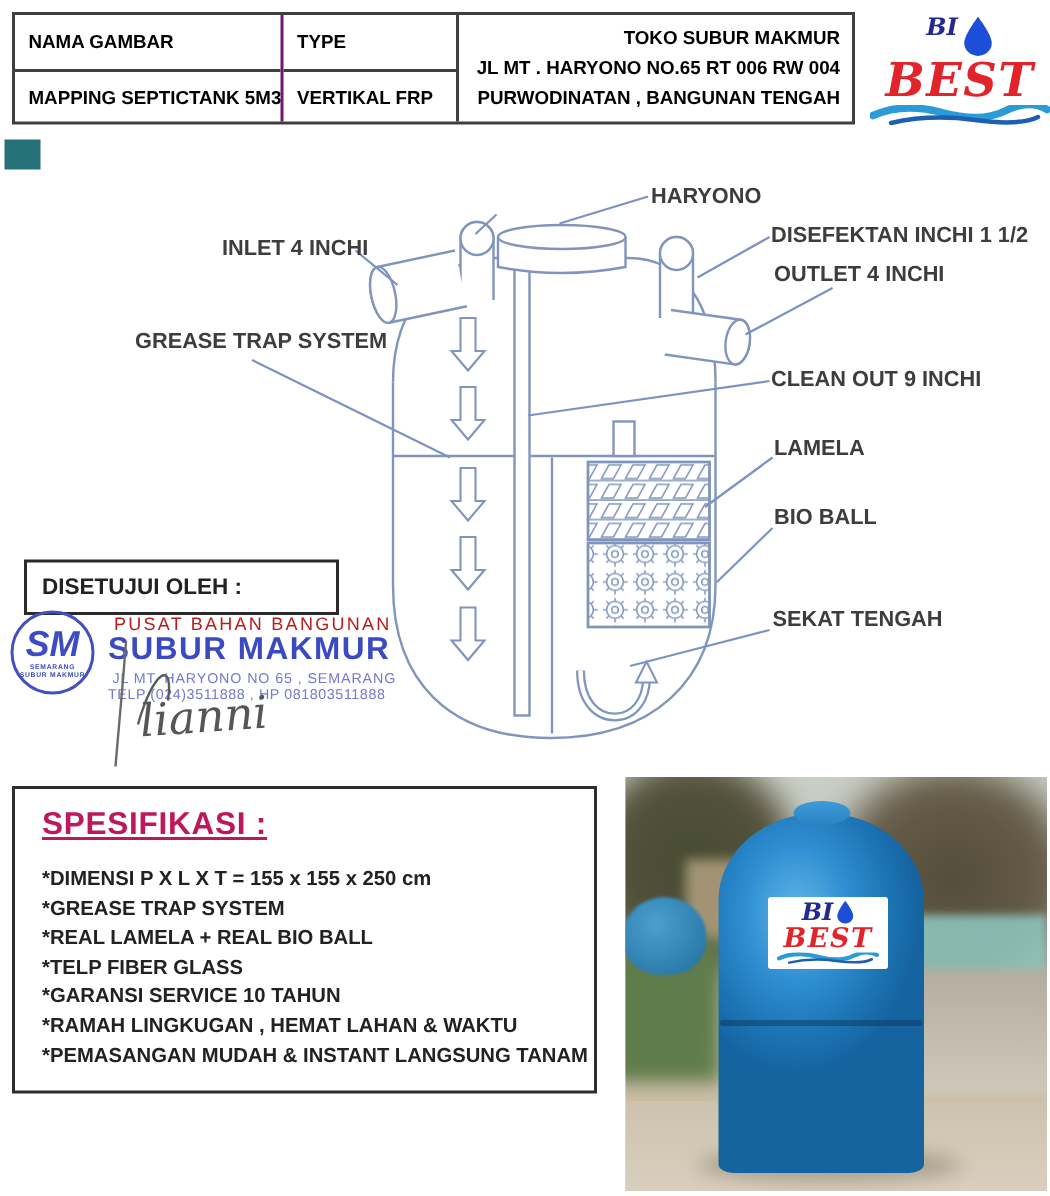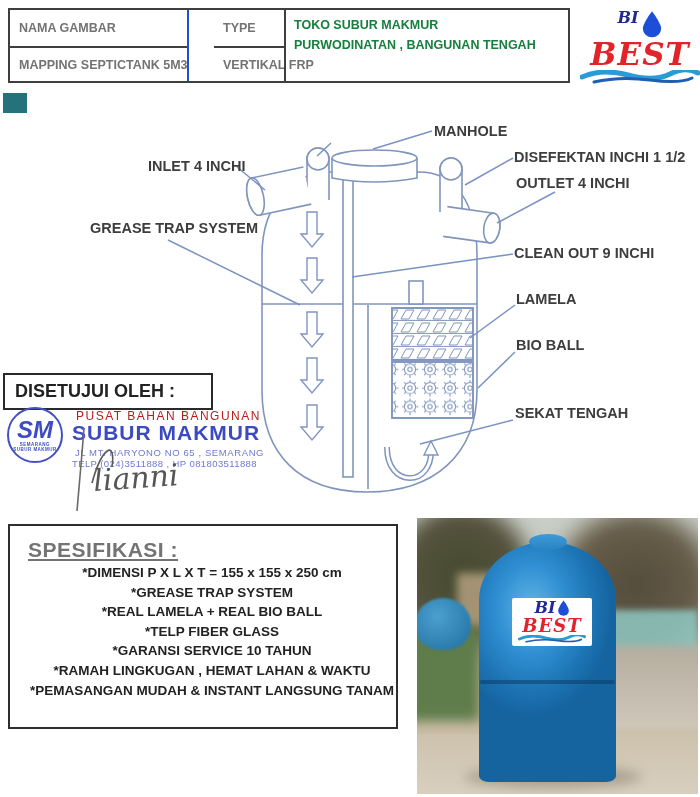--- a/index.html
+++ b/index.html
@@ -4,59 +4,59 @@
 <style>
   html,body{margin:0;padding:0;background:#fff;}
   #page{position:relative;width:700px;height:797px;background:#fff;overflow:hidden;
         font-family:"Liberation Sans",sans-serif;}
 
   
   .htable{position:absolute;left:8px;top:8px;width:562px;height:75px;
           border:2px solid #3f3f3f;box-sizing:border-box;display:flex;}
   .hcol{box-sizing:border-box;display:flex;flex-direction:column;}
   .hcol1{width:177px;}
-  .hcol2{width:97px;border-left:2px solid #1d4ed8;padding-left:25px;}
+  .hcol2{width:117px;border-left:2px solid #701a75;}
   .hcol3{flex:1;border-left:2px solid #3f3f3f;padding:5px 8px;}
   .hcell{box-sizing:border-box;height:36px;display:flex;align-items:center;
-         padding:0 9px;font-weight:bold;font-size:12.5px;color:#737373;white-space:nowrap;}
+         padding:0 9px;font-weight:bold;font-size:12.5px;color:#000000;white-space:nowrap;}
   .hcell.bot{border-top:2px solid #3f3f3f;flex:1;}
-  .company-line{font-weight:bold;font-size:12.5px;color:#15803d;line-height:20px;white-space:nowrap;}
+  .company-line{font-weight:bold;font-size:12.5px;color:#000000;line-height:20px;white-space:nowrap;text-align:right;}
 
   
   .biobest{display:flex;flex-direction:column;align-items:center;line-height:1;font-style:italic;}
   .bb-row1{display:flex;align-items:flex-start;font-family:"DejaVu Serif",serif;font-weight:bold;}
   .bb-best{font-family:"DejaVu Serif",serif;font-weight:bold;font-size:31px;letter-spacing:1px;margin-top:1px;}
   .logo-main{position:absolute;left:580px;top:10px;width:120px;}
 
   
   .teal-square{position:absolute;left:3px;top:93px;width:24px;height:20px;}
 
   
   .lbl{position:absolute;font-size:14.5px;font-weight:600;color:#3d3d3d;white-space:nowrap;}
 
   
-  .approve-box{position:absolute;left:3px;top:373px;width:210px;height:37px;
+  .approve-box{position:absolute;left:16px;top:373px;width:210px;height:37px;
                border:2px solid #2a2a2a;box-sizing:border-box;display:flex;align-items:center;
-               padding-left:10px;font-weight:bold;font-size:18px;color:#222;}
+               padding-left:10px;font-weight:bold;font-size:15px;color:#222;}
   .stamp-circle{position:absolute;left:7px;top:407px;width:56px;height:56px;border-radius:50%;
                 border:2.5px solid #4350bf;box-sizing:border-box;color:#3d4cc4;
                 display:flex;flex-direction:column;align-items:center;justify-content:center;}
   .stamp-sm{font-size:24px;font-weight:bold;font-style:italic;line-height:1;}
   .stamp-tiny{font-size:4.5px;font-weight:bold;letter-spacing:.5px;line-height:5px;}
   .stamp-t1{position:absolute;left:76px;top:409px;font-size:12px;letter-spacing:1.5px;color:#b91c1c;}
   .stamp-t2{position:absolute;left:72px;top:421px;font-size:21px;font-weight:bold;letter-spacing:1px;color:#3b4ac2;white-space:nowrap;}
   .stamp-t3{position:absolute;left:75px;top:447px;font-size:9.5px;letter-spacing:.6px;color:#7079cf;white-space:nowrap;}
   .stamp-t4{position:absolute;left:72px;top:458px;font-size:9.5px;letter-spacing:.4px;color:#7079cf;white-space:nowrap;}
 
   
   .spec-box{position:absolute;left:8px;top:524px;width:390px;height:205px;
             border:2px solid #2e2e2e;box-sizing:border-box;padding:12px 0 0 18px;}
-  .spec-title{font-size:21px;font-weight:bold;color:#737373;text-decoration:underline;
-              letter-spacing:.5px;margin-bottom:1px;}
-  .spec-item{font-size:13.5px;font-weight:bold;color:#222;line-height:19.6px;white-space:nowrap;text-align:center;}
+  .spec-title{font-size:21px;font-weight:bold;color:#be185d;text-decoration:underline;
+              letter-spacing:.5px;margin-bottom:14px;}
+  .spec-item{font-size:13.5px;font-weight:bold;color:#222;line-height:19.6px;white-space:nowrap;}
 
   
   .photo{position:absolute;left:417px;top:518px;width:281px;height:276px;overflow:hidden;background:#c6c9c0;}
   .ph{position:absolute;}
   .ph-sky{inset:0;background:linear-gradient(#c9cec6 0%,#c2c3ba 30%,#b4ab9b 46%,#c6b79e 62%,#cfc4b0 100%);}
   .ph-treeL{left:-35px;top:-25px;width:160px;height:165px;background:radial-gradient(closest-side,#454b31,#55523c 70%,transparent);filter:blur(7px);}
   .ph-treeR{right:-30px;top:-20px;width:185px;height:175px;background:radial-gradient(closest-side,#544c3b,#665d49 70%,transparent);filter:blur(8px);}
   .ph-wall{right:0;top:92px;width:115px;height:48px;background:#8fc8c2;filter:blur(3px);opacity:.85;}
   .ph-rubble{right:-5px;top:128px;width:110px;height:85px;background:linear-gradient(#b5ac9e,#d0c9bb);filter:blur(4px);}
   .ph-bush{left:-12px;top:108px;width:75px;height:95px;background:#5f7c4b;filter:blur(6px);}
@@ -84,20 +84,21 @@
     <div class="hcol hcol1">
       <div class="hcell">NAMA GAMBAR</div>
       <div class="hcell bot">MAPPING SEPTICTANK 5M3</div>
     </div>
     <div class="hcol hcol2">
       <div class="hcell">TYPE</div>
       <div class="hcell bot">VERTIKAL FRP</div>
     </div>
     <div class="hcol3">
       <div class="company-line">TOKO SUBUR MAKMUR</div>
+      <div class="company-line">JL MT . HARYONO NO.65 RT 006 RW 004</div>
       <div class="company-line">PURWODINATAN , BANGUNAN TENGAH</div>
     </div>
   </div>
 
   <div class="biobest logo-main">
     <div class="bb-row1">
       <span style="color:#232a8f">BI</span>
       <svg width="22" height="28" viewBox="0 0 24 30" style="margin-left:2px">
         <path d="M12,1 C12,1 2,14 2,20 A10,9.5 0 0 0 22,20 C22,14 12,1 12,1 Z" fill="#1d4ed8"></path>
       </svg>
@@ -183,21 +184,21 @@
         <path d="M168,140 L300,205"></path>
         <path d="M513,154 L352,177"></path>
         <path d="M515,205 L470,238"></path>
         <path d="M515,252 L478,288"></path>
         <path d="M513,320 L420,344"></path>
       </g>
     </g>
   </svg>
 
   <div class="lbl" style="left:148px;top:158px">INLET 4 INCHI</div>
-  <div class="lbl" style="left:434px;top:123px">MANHOLE</div>
+  <div class="lbl" style="left:434px;top:123px">HARYONO</div>
   <div class="lbl" style="left:514px;top:149px">DISEFEKTAN INCHI 1 1/2</div>
   <div class="lbl" style="left:516px;top:175px">OUTLET 4 INCHI</div>
   <div class="lbl" style="left:90px;top:220px">GREASE TRAP SYSTEM</div>
   <div class="lbl" style="left:514px;top:245px">CLEAN OUT 9  INCHI</div>
   <div class="lbl" style="left:516px;top:291px">LAMELA</div>
   <div class="lbl" style="left:516px;top:337px">BIO BALL</div>
   <div class="lbl" style="left:515px;top:405px">SEKAT TENGAH</div>
 
   <div class="approve-box">
     <span>DISETUJUI OLEH :</span>

